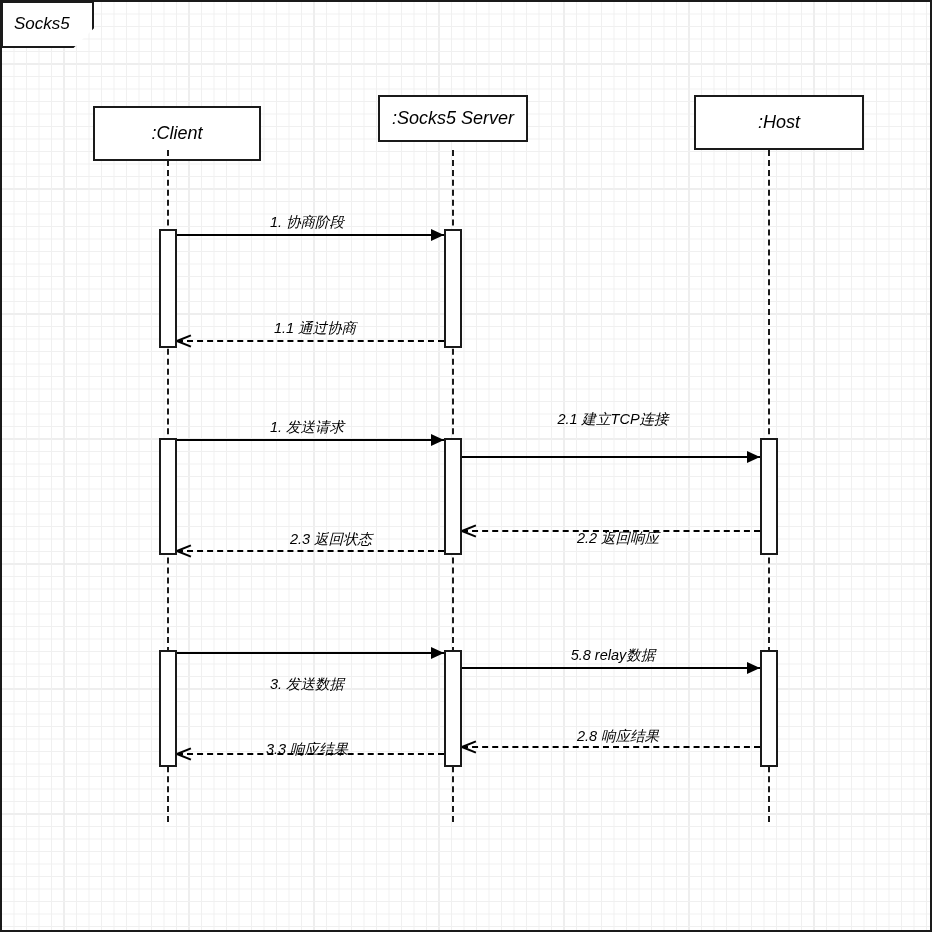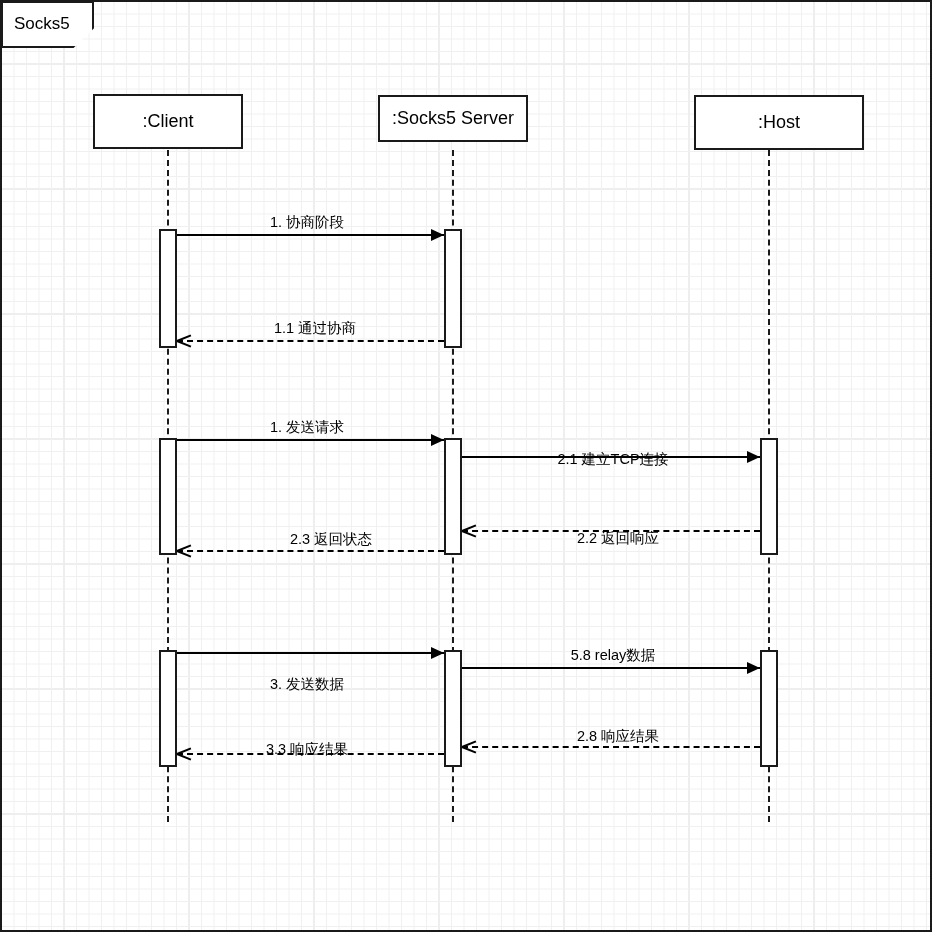--- a/index.html
+++ b/index.html
@@ -20,20 +20,21 @@
     background-size:
       12.5px 12.5px,
       12.5px 12.5px,
       62.5px 62.5px,
       62.5px 62.5px;
     background-position: -1px -1px, -1px -1px, -1px -1px, -1px -1px;
     box-sizing: border-box;
     border: 2px solid #1a1a1a;
     overflow: hidden;
     font-family: "Liberation Sans", "DejaVu Sans", sans-serif;
+    font-style: italic;
   }
 
   
   .frame-tab {
     position: absolute;
     left: -1px;
     top: -1px;
     width: 93px;
     height: 47px;
     background: #ffffff;
@@ -130,21 +131,21 @@
 </style>
 </head>
 <body>
 
 <div id="canvas">
 
   <div class="frame-tab"></div>
   <div class="frame-tab-label">Socks5</div>
 
   <div id="layer-lifelines">
-      <div class="lifeline-head" style="left: 91px; top: 92px; width: 150px; height: 55px; text-align: right;">
+      <div class="lifeline-head" style="left: 91px; top: 104px; width: 168px; height: 55px; text-align: right;">
         <span>:Client</span>
       </div>
       <div class="lifeline-stem" style="left: 165px; top: 148px; height: 672px;"></div>
       <div class="lifeline-head" style="left: 376px; top: 93px; width: 150px; height: 47px;">
         <span>:Socks5 Server</span>
       </div>
       <div class="lifeline-stem" style="left: 450px; top: 148px; height: 672px;"></div>
       <div class="lifeline-head" style="left: 692px; top: 93px; width: 170px; height: 55px;">
         <span>:Host</span>
       </div>
@@ -165,21 +166,21 @@
       <div class="arrow-head filled-right" style="left: 429px; top: 227px;"></div>
       <div class="msg-label" style="left: 305px; top: 211px;">1. 协商阶段</div>
       <div class="msg-line dashed" style="left: 175px; top: 338px; width: 267px;"></div>
       <div class="arrow-head open-left" style="left: 175px; top: 332px;"></div>
       <div class="msg-label" style="left: 313px; top: 317px;">1.1 通过协商</div>
       <div class="msg-line" style="left: 175px; top: 437px; width: 267px;"></div>
       <div class="arrow-head filled-right" style="left: 429px; top: 432px;"></div>
       <div class="msg-label" style="left: 305px; top: 416px;">1. 发送请求</div>
       <div class="msg-line" style="left: 460px; top: 454px; width: 298px;"></div>
       <div class="arrow-head filled-right" style="left: 745px; top: 449px;"></div>
-      <div class="msg-label" style="left: 611px; top: 448px;">2.1 建立TCP连接</div>
+      <div class="msg-label" style="left: 611px; top: 408px;">2.1 建立TCP连接</div>
       <div class="msg-line dashed" style="left: 460px; top: 528px; width: 298px;"></div>
       <div class="arrow-head open-left" style="left: 460px; top: 522px;"></div>
       <div class="msg-label" style="left: 616px; top: 511px; margin-top: 16px;">2.2 返回响应</div>
       <div class="msg-line dashed" style="left: 175px; top: 548px; width: 267px;"></div>
       <div class="arrow-head open-left" style="left: 175px; top: 542px;"></div>
       <div class="msg-label" style="left: 305px; top: 528px; margin-left: 24px;">2.3 返回状态</div>
       <div class="msg-line" style="left: 175px; top: 650px; width: 267px;"></div>
       <div class="arrow-head filled-right" style="left: 429px; top: 645px;"></div>
       <div class="msg-label" style="left: 305px; top: 629px; margin-top: 44px;">3. 发送数据</div>
       <div class="msg-line" style="left: 460px; top: 665px; width: 298px;"></div>

